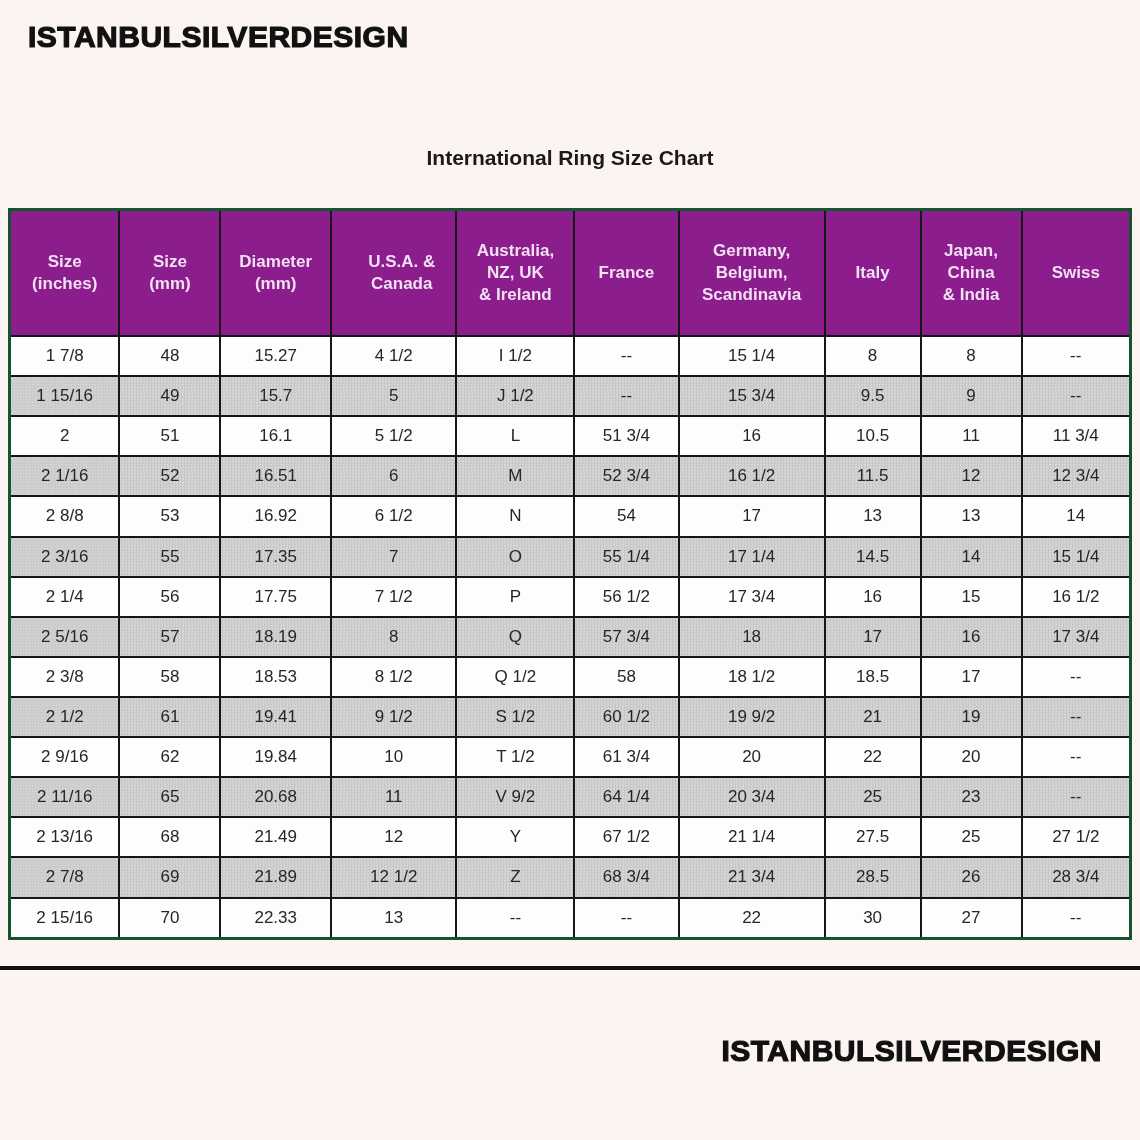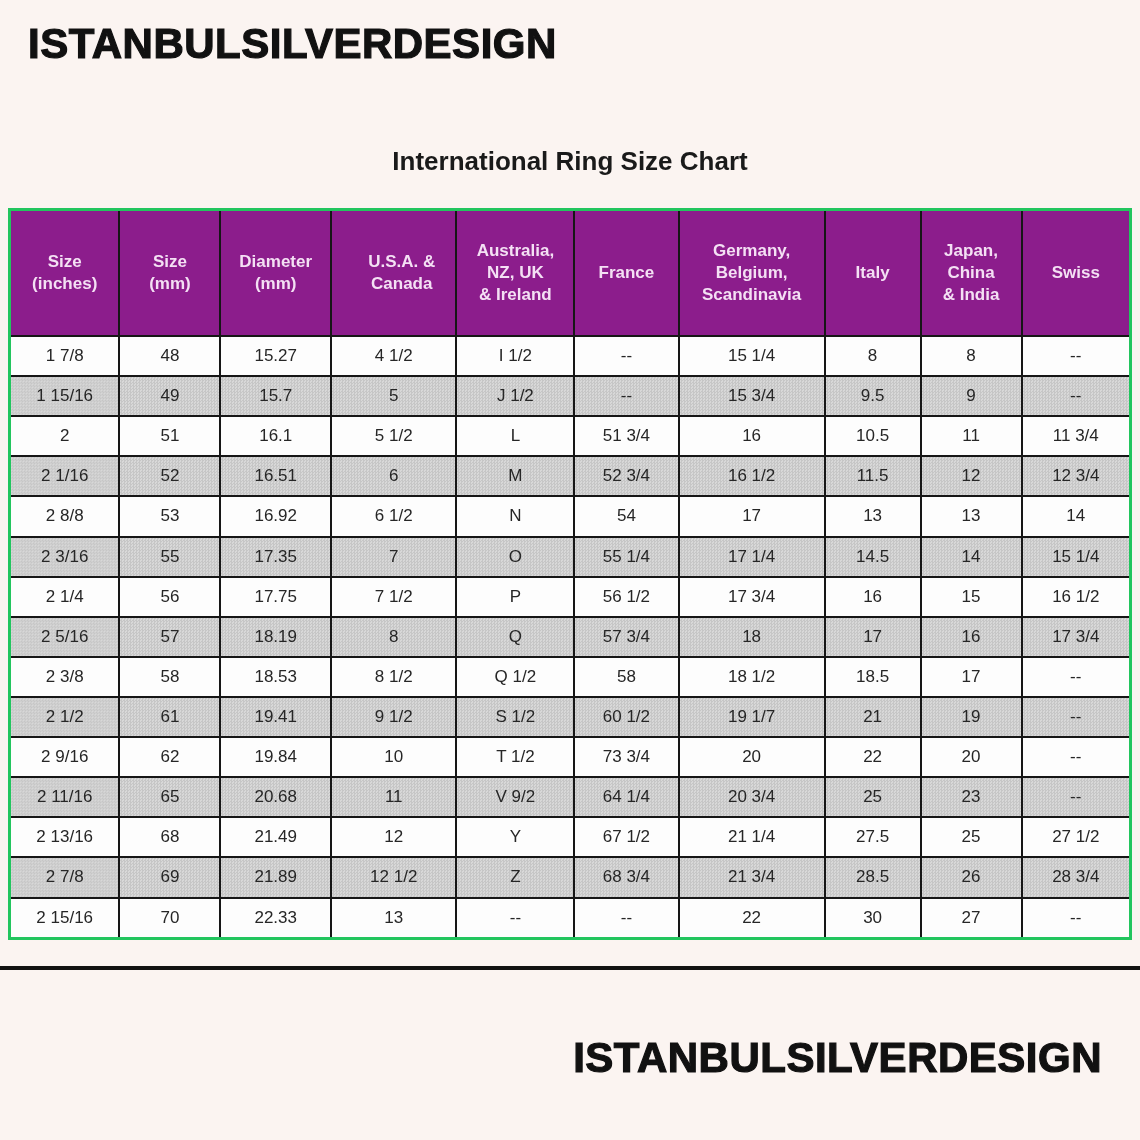--- a/index.html
+++ b/index.html
@@ -9,57 +9,57 @@
   body {
     width: 1140px;
     height: 1140px;
     position: relative;
     background: #fbf4f1;
     font-family: "Liberation Sans", sans-serif;
     overflow: hidden;
   }
   .brand {
     position: absolute;
-    font-size: 42px;
+    font-size: 30px;
     font-weight: 800;
     letter-spacing: 0.5px;
     color: #111111;
     -webkit-text-stroke: 1.2px #111111;
     white-space: nowrap;
   }
   .brand-top {
     left: 28px;
     top: 20px;
   }
   .brand-bottom {
     right: 38px;
     top: 1034px;
   }
   .chart-title {
     position: absolute;
     left: 0;
     top: 146px;
     width: 1140px;
     text-align: center;
-    font-size: 26px;
+    font-size: 21px;
     font-weight: bold;
     color: #1a1a1a;
   }
   .table-wrap {
     position: absolute;
     left: 8px;
     top: 208px;
     width: 1124px;
   }
   table.size-table {
     border-collapse: collapse;
     table-layout: fixed;
     width: 1124px;
     height: 732px;
-    border: 3px solid #22c55e;
+    border: 3px solid #14532d;
   }
   table.size-table th {
     background: #8c1d8c;
     color: #f4e0f4;
     font-size: 17px;
     font-weight: bold;
     text-align: center;
     vertical-align: middle;
     border: 2px solid #161616;
     height: 124px;
@@ -232,32 +232,32 @@
           <td>17</td>
           <td>--</td>
         </tr>
         <tr>
           <td>2 1/2</td>
           <td>61</td>
           <td>19.41</td>
           <td>9 1/2</td>
           <td>S 1/2</td>
           <td>60 1/2</td>
-          <td>19 1/7</td>
+          <td>19 9/2</td>
           <td>21</td>
           <td>19</td>
           <td>--</td>
         </tr>
         <tr>
           <td>2 9/16</td>
           <td>62</td>
           <td>19.84</td>
           <td>10</td>
           <td>T 1/2</td>
-          <td>73 3/4</td>
+          <td>61 3/4</td>
           <td>20</td>
           <td>22</td>
           <td>20</td>
           <td>--</td>
         </tr>
         <tr>
           <td>2 11/16</td>
           <td>65</td>
           <td>20.68</td>
           <td>11</td>

